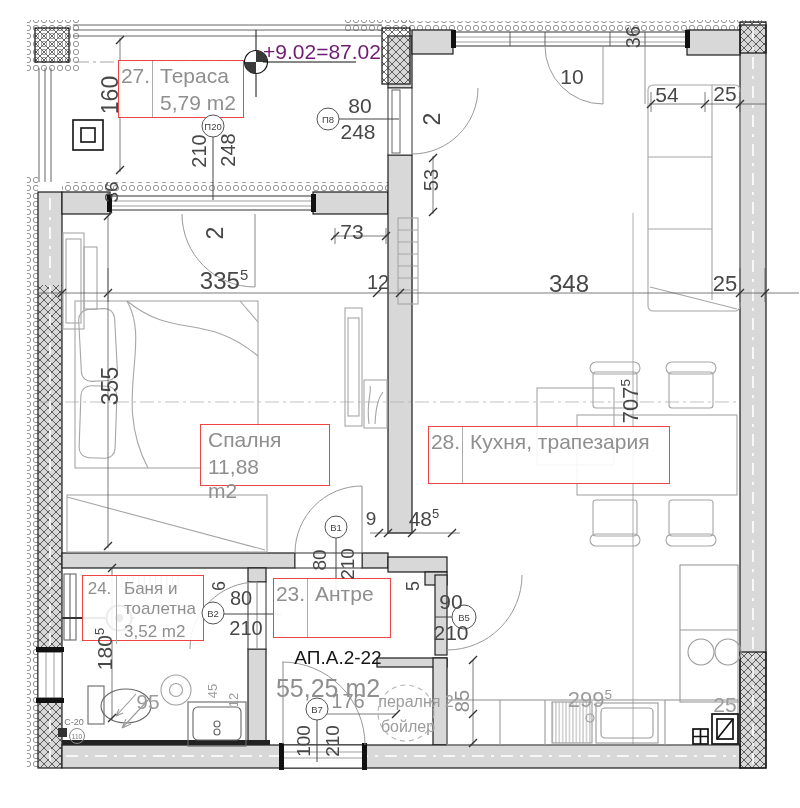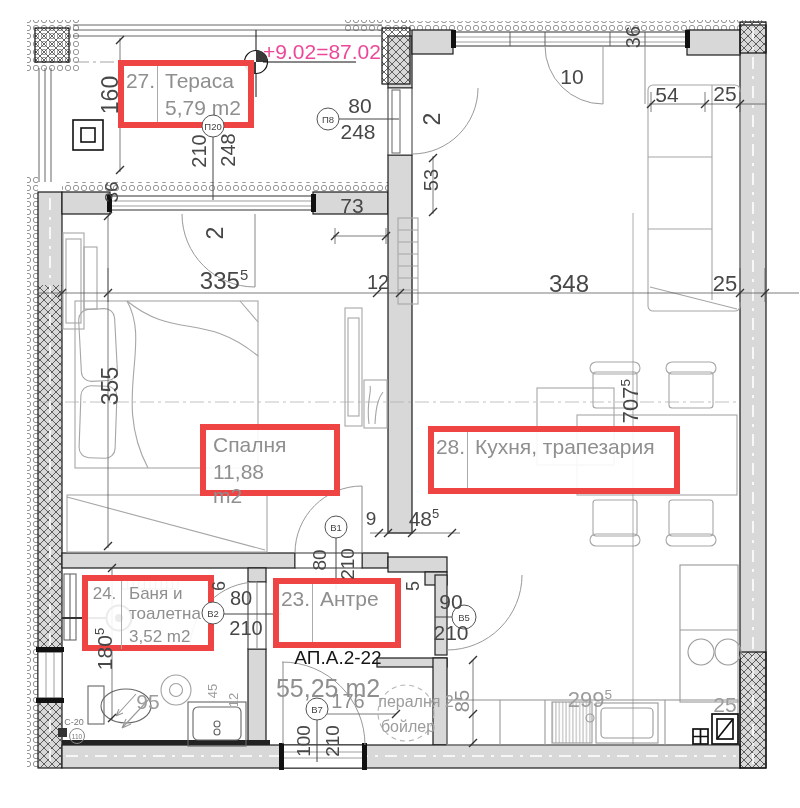--- a/index.html
+++ b/index.html
@@ -10,21 +10,21 @@
        line-height:1;}
   .rot{transform:translate(-50%,-50%) rotate(-90deg);}
   .grey{color:#8f8f8f;}
   .lgrey{color:#9c9c9c;}
   .bold{font-weight:normal;color:#161616;}
   sup{font-size:62%;line-height:0;}
   .tag{position:absolute;transform:translate(-50%,-50%);width:21px;height:21px;
        border:1.3px solid #555;border-radius:50%;background:#fff;display:flex;
        align-items:center;justify-content:center;font-size:9.5px;color:#444;}
   .tag.big{width:23px;height:23px;}
-  .rbox{position:absolute;border:6px solid #ef4444;background:rgba(255,255,255,0.9);
+  .rbox{position:absolute;border:1px solid #ef4444;background:rgba(255,255,255,0.9);
         color:#8f8f8f;display:grid;grid-template-columns:34px 1fr;}
   .rbox .num{border-right:1px solid #ababab;display:flex;justify-content:center;
              padding-top:3px;}
   .rbox .body{padding:3px 4px 2px 7px;}
   .rbox .area{margin-top:3px;}
   .tinybox{position:absolute;transform:translate(-50%,-50%);border:1px solid #888;
            border-radius:50%;width:14px;height:14px;display:flex;align-items:center;
            justify-content:center;color:#777;}
 </style>
 </head>
@@ -310,21 +310,21 @@
     <path d="M339 119 H399" stroke="#444" stroke-width="1"></path>
     <path d="M336 538 V590" stroke="#444" stroke-width="1"></path>
     <path d="M224 614 H281" stroke="#444" stroke-width="1"></path>
     <path d="M435 617 H473" stroke="#444" stroke-width="1"></path>
     <path d="M317 720 V762" stroke="#444" stroke-width="1"></path>
   </g>
 </svg>
 
 <div>
 
-  <div class="lbl" style="left:322px;top:51px;font-size:21px;color:#ec4899">+9.02=87.02</div>
+  <div class="lbl" style="left:322px;top:51px;font-size:21px;color:#701a75">+9.02=87.02</div>
 
   <div class="rbox" style="left:118px;top:60px;width:124px;height:56px;font-size:21px">
     <div class="num">27.</div>
     <div class="body">
           <div>Тераса</div>
       <div class="area">5,79 m2</div>
         </div>
   </div>
   <div class="rbox" style="left:200px;top:424px;width:128px;height:60px;font-size:21px">
     <div class="body">
@@ -378,21 +378,21 @@
 
   <div class="lbl rot" style="left:110px;top:95px;font-size:23px">160</div>
   <div class="lbl rot" style="left:111px;top:192px;font-size:19px">36</div>
   <div class="lbl rot" style="left:215px;top:233px;font-size:23px">2</div>
   <div class="lbl rot" style="left:432px;top:119px;font-size:23px">2</div>
   <div class="lbl" style="left:572px;top:76px;font-size:21px">10</div>
   <div class="lbl rot" style="left:633px;top:37px;font-size:20px">36</div>
   <div class="lbl" style="left:667px;top:94px;font-size:21px">54</div>
   <div class="lbl" style="left:725px;top:93px;font-size:21px">25</div>
   <div class="lbl rot" style="left:431px;top:180px;font-size:20px">53</div>
-  <div class="lbl" style="left:352px;top:205px;font-size:21px">73</div>
+  <div class="lbl" style="left:352px;top:231px;font-size:21px">73</div>
   <div class="lbl" style="left:224px;top:281px;font-size:24px"><span>335</span><sup>5</sup></div>
   <div class="lbl" style="left:378px;top:282px;font-size:20px">12</div>
   <div class="lbl" style="left:569px;top:284px;font-size:24px">348</div>
   <div class="lbl" style="left:725px;top:284px;font-size:22px">25</div>
   <div class="lbl rot" style="left:110px;top:386px;font-size:23px">355</div>
   <div class="lbl rot" style="left:631px;top:401px;font-size:22px"><span>707</span><sup>5</sup></div>
   <div class="lbl" style="left:371px;top:518px;font-size:19px">9</div>
   <div class="lbl" style="left:424px;top:518px;font-size:21px"><span>48</span><sup>5</sup></div>
   <div class="lbl rot" style="left:219px;top:586px;font-size:18px">6</div>
   <div class="lbl rot" style="left:413px;top:586px;font-size:18px">5</div>

